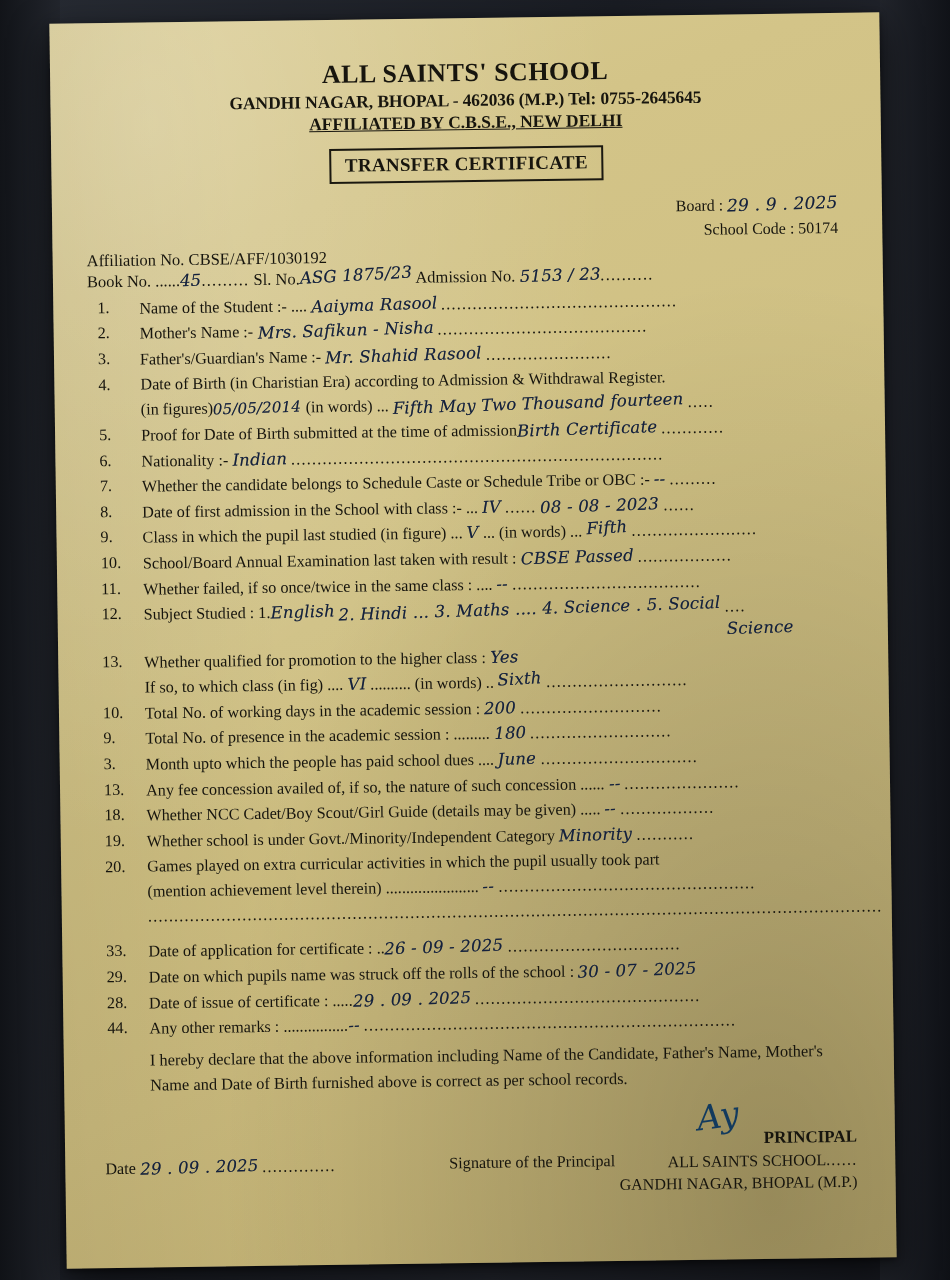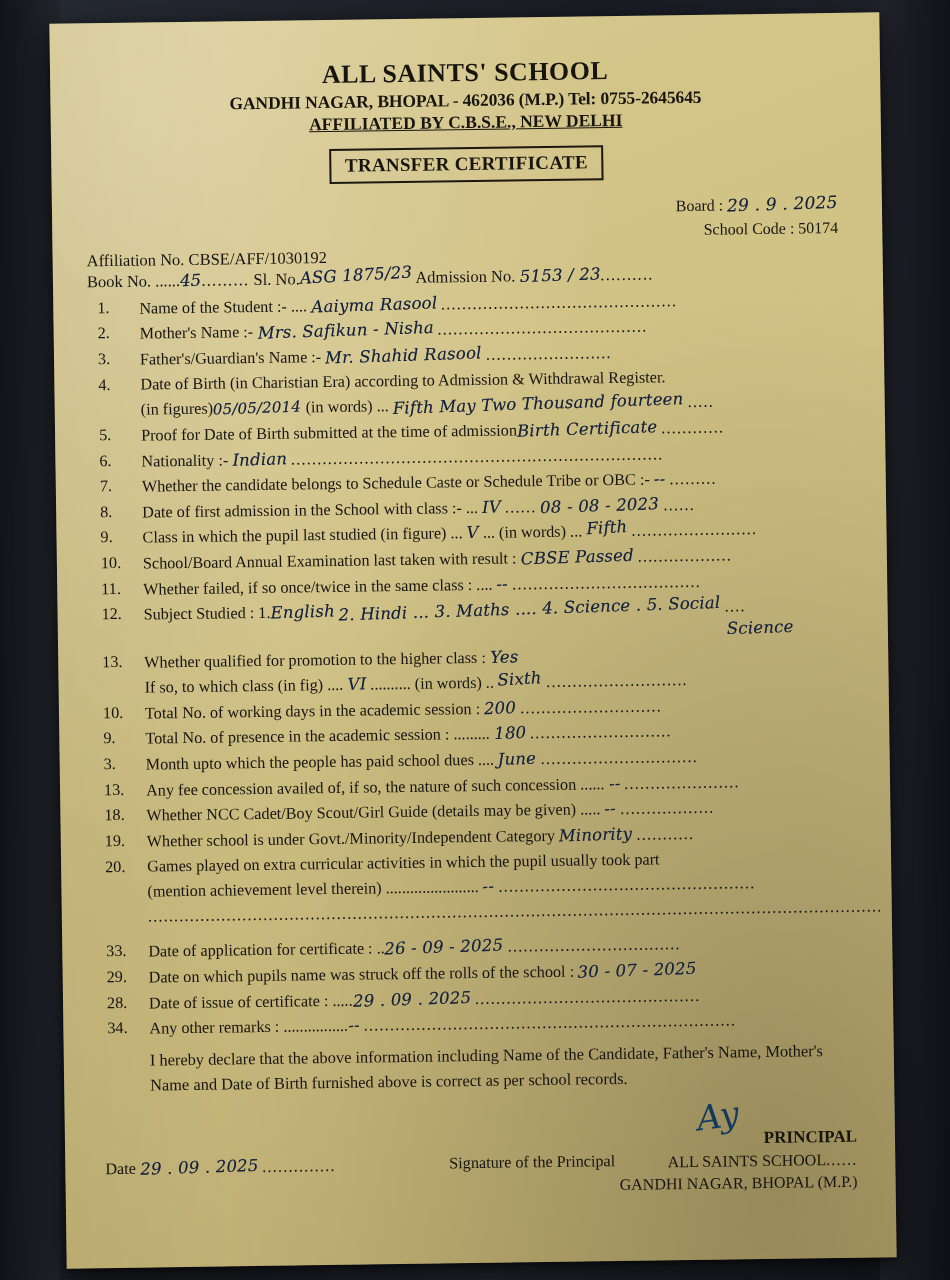--- a/index.html
+++ b/index.html
@@ -466,21 +466,21 @@
 
       <div class="row">
         <div class="num">28.</div>
         <div class="txt">
           <span>Date of issue of certificate : .....</span><span class="hand">29 . 09 . 2025</span>
           <span class="dots">...........................................</span>
         </div>
       </div>
 
       <div class="row">
-        <div class="num">34.</div>
+        <div class="num">44.</div>
         <div class="txt">
           <span>Any other remarks : ................</span><span class="hand">--</span>
           <span class="dots">.......................................................................</span>
         </div>
       </div>
 
     </div>
 
     <div class="declare">I hereby declare that the above information including Name of the Candidate, Father's Name, Mother's Name and Date of Birth furnished above is correct as per school records.</div>
 

